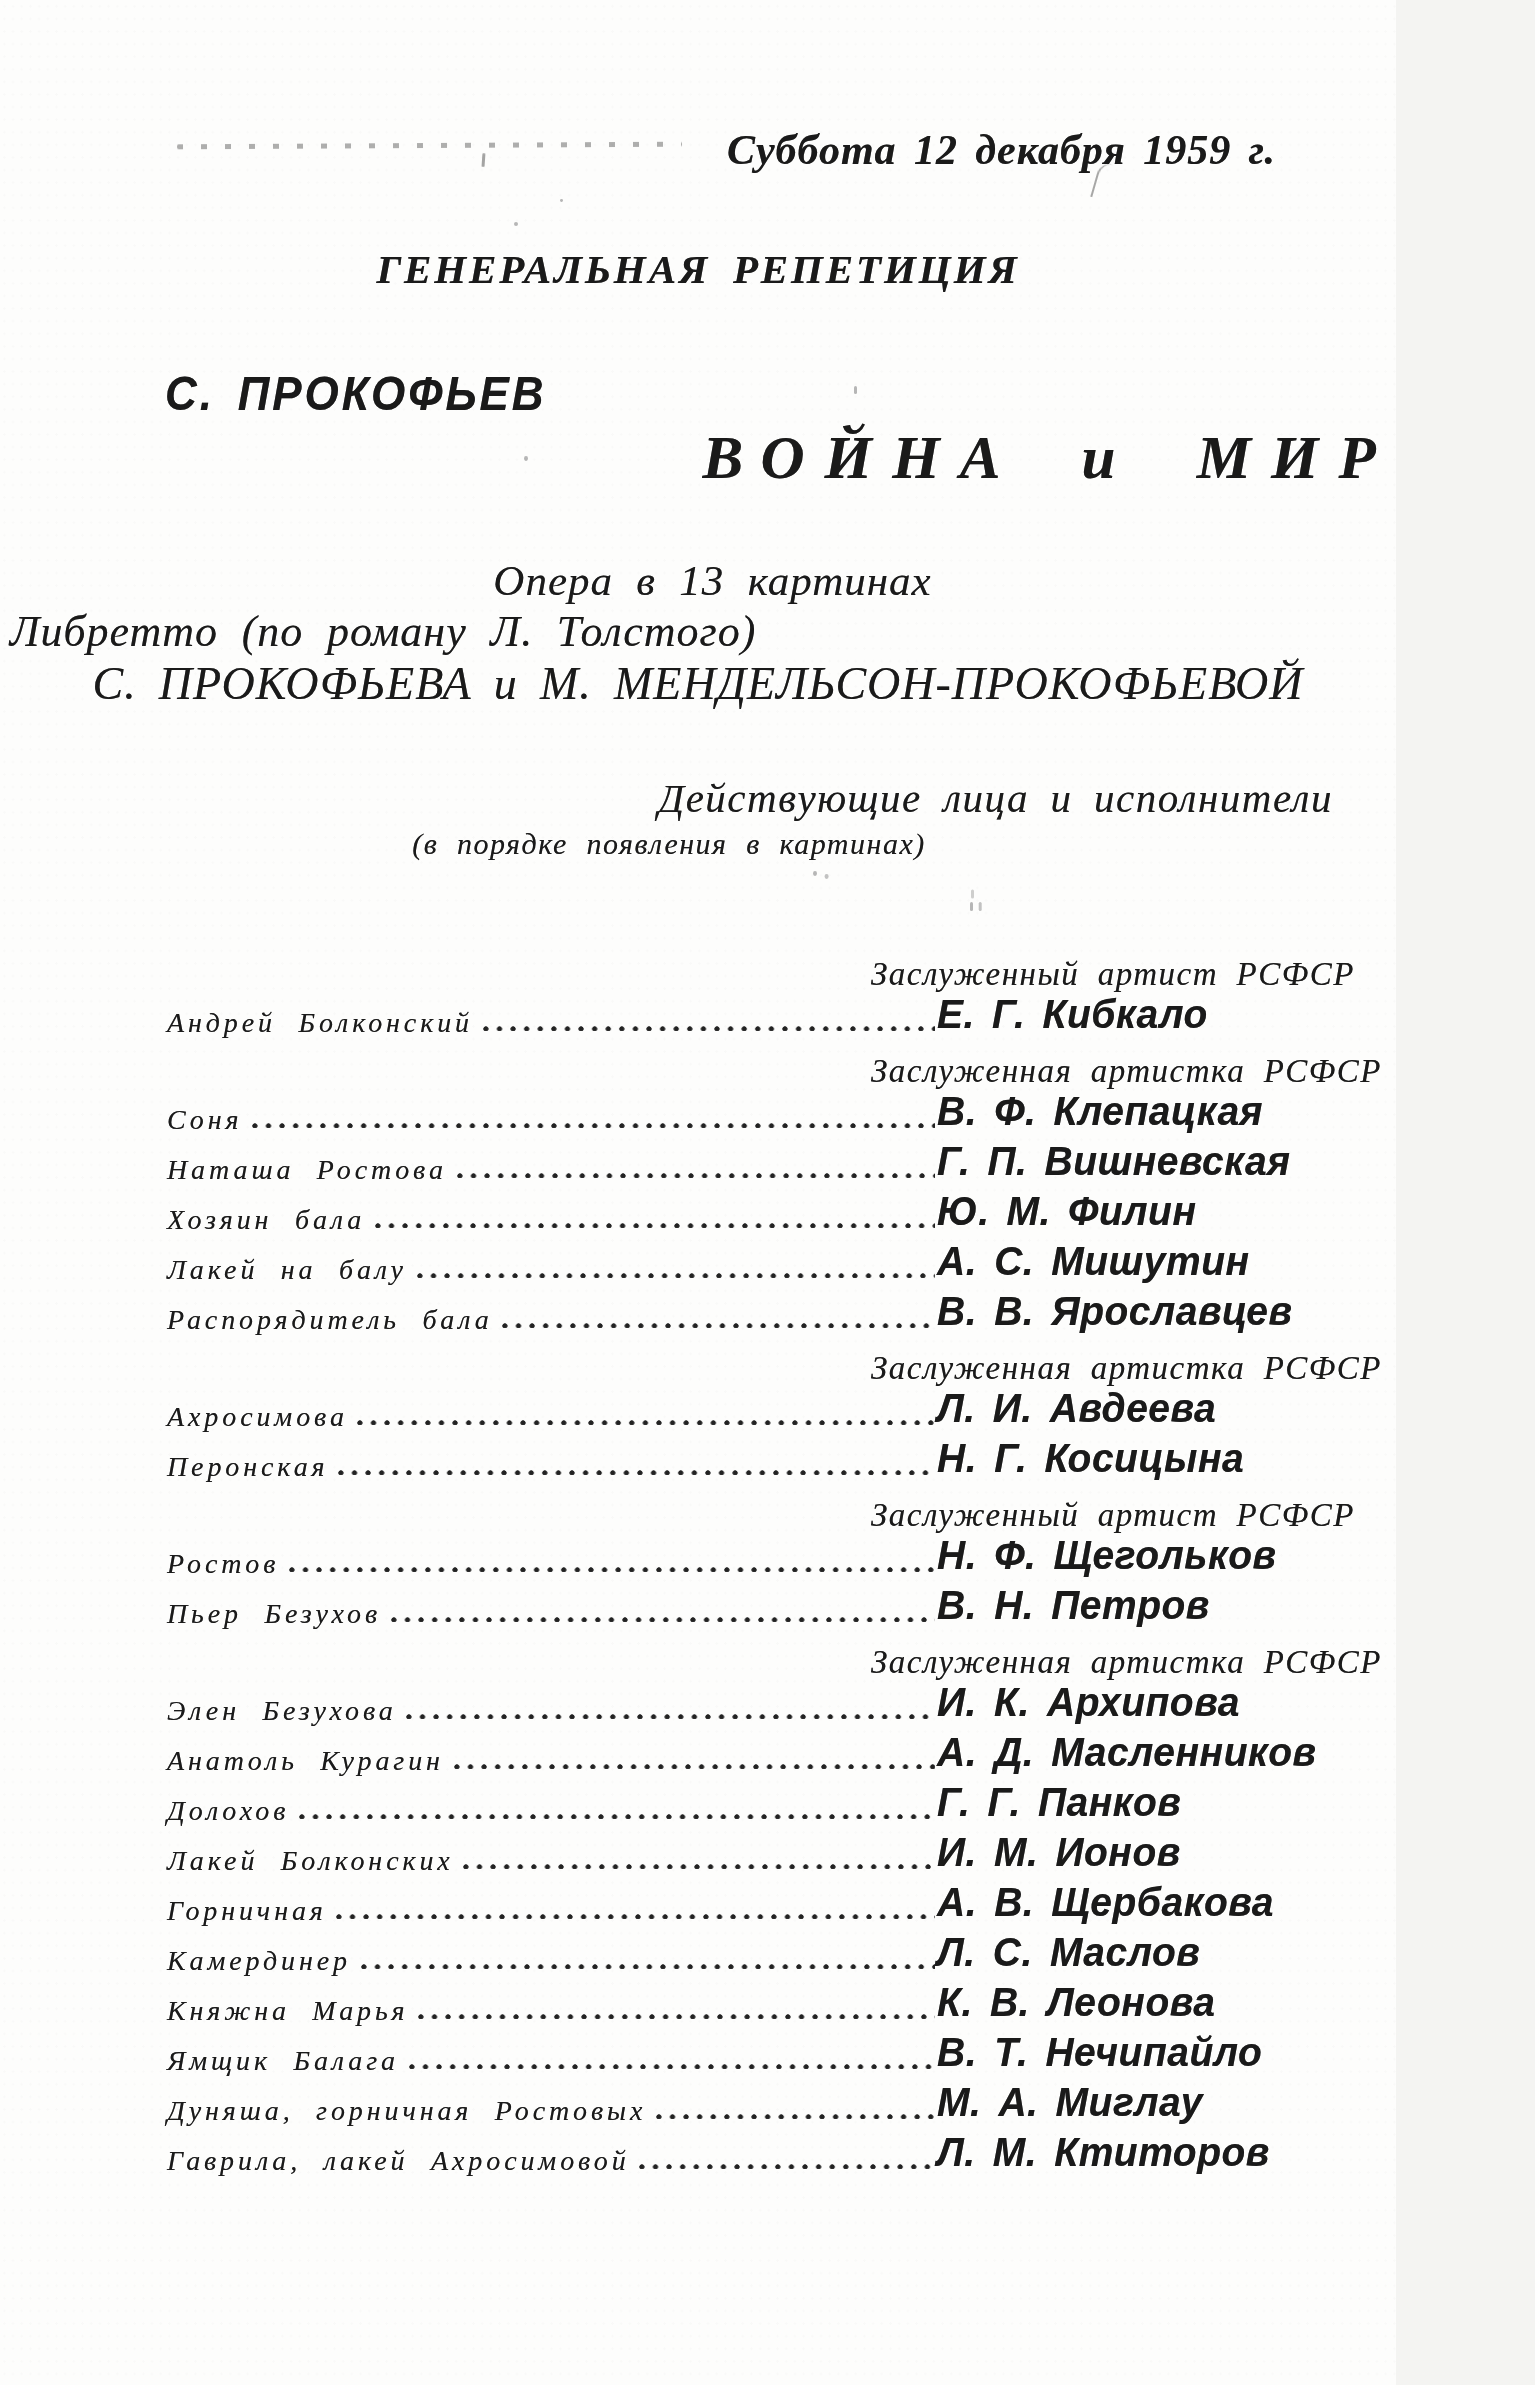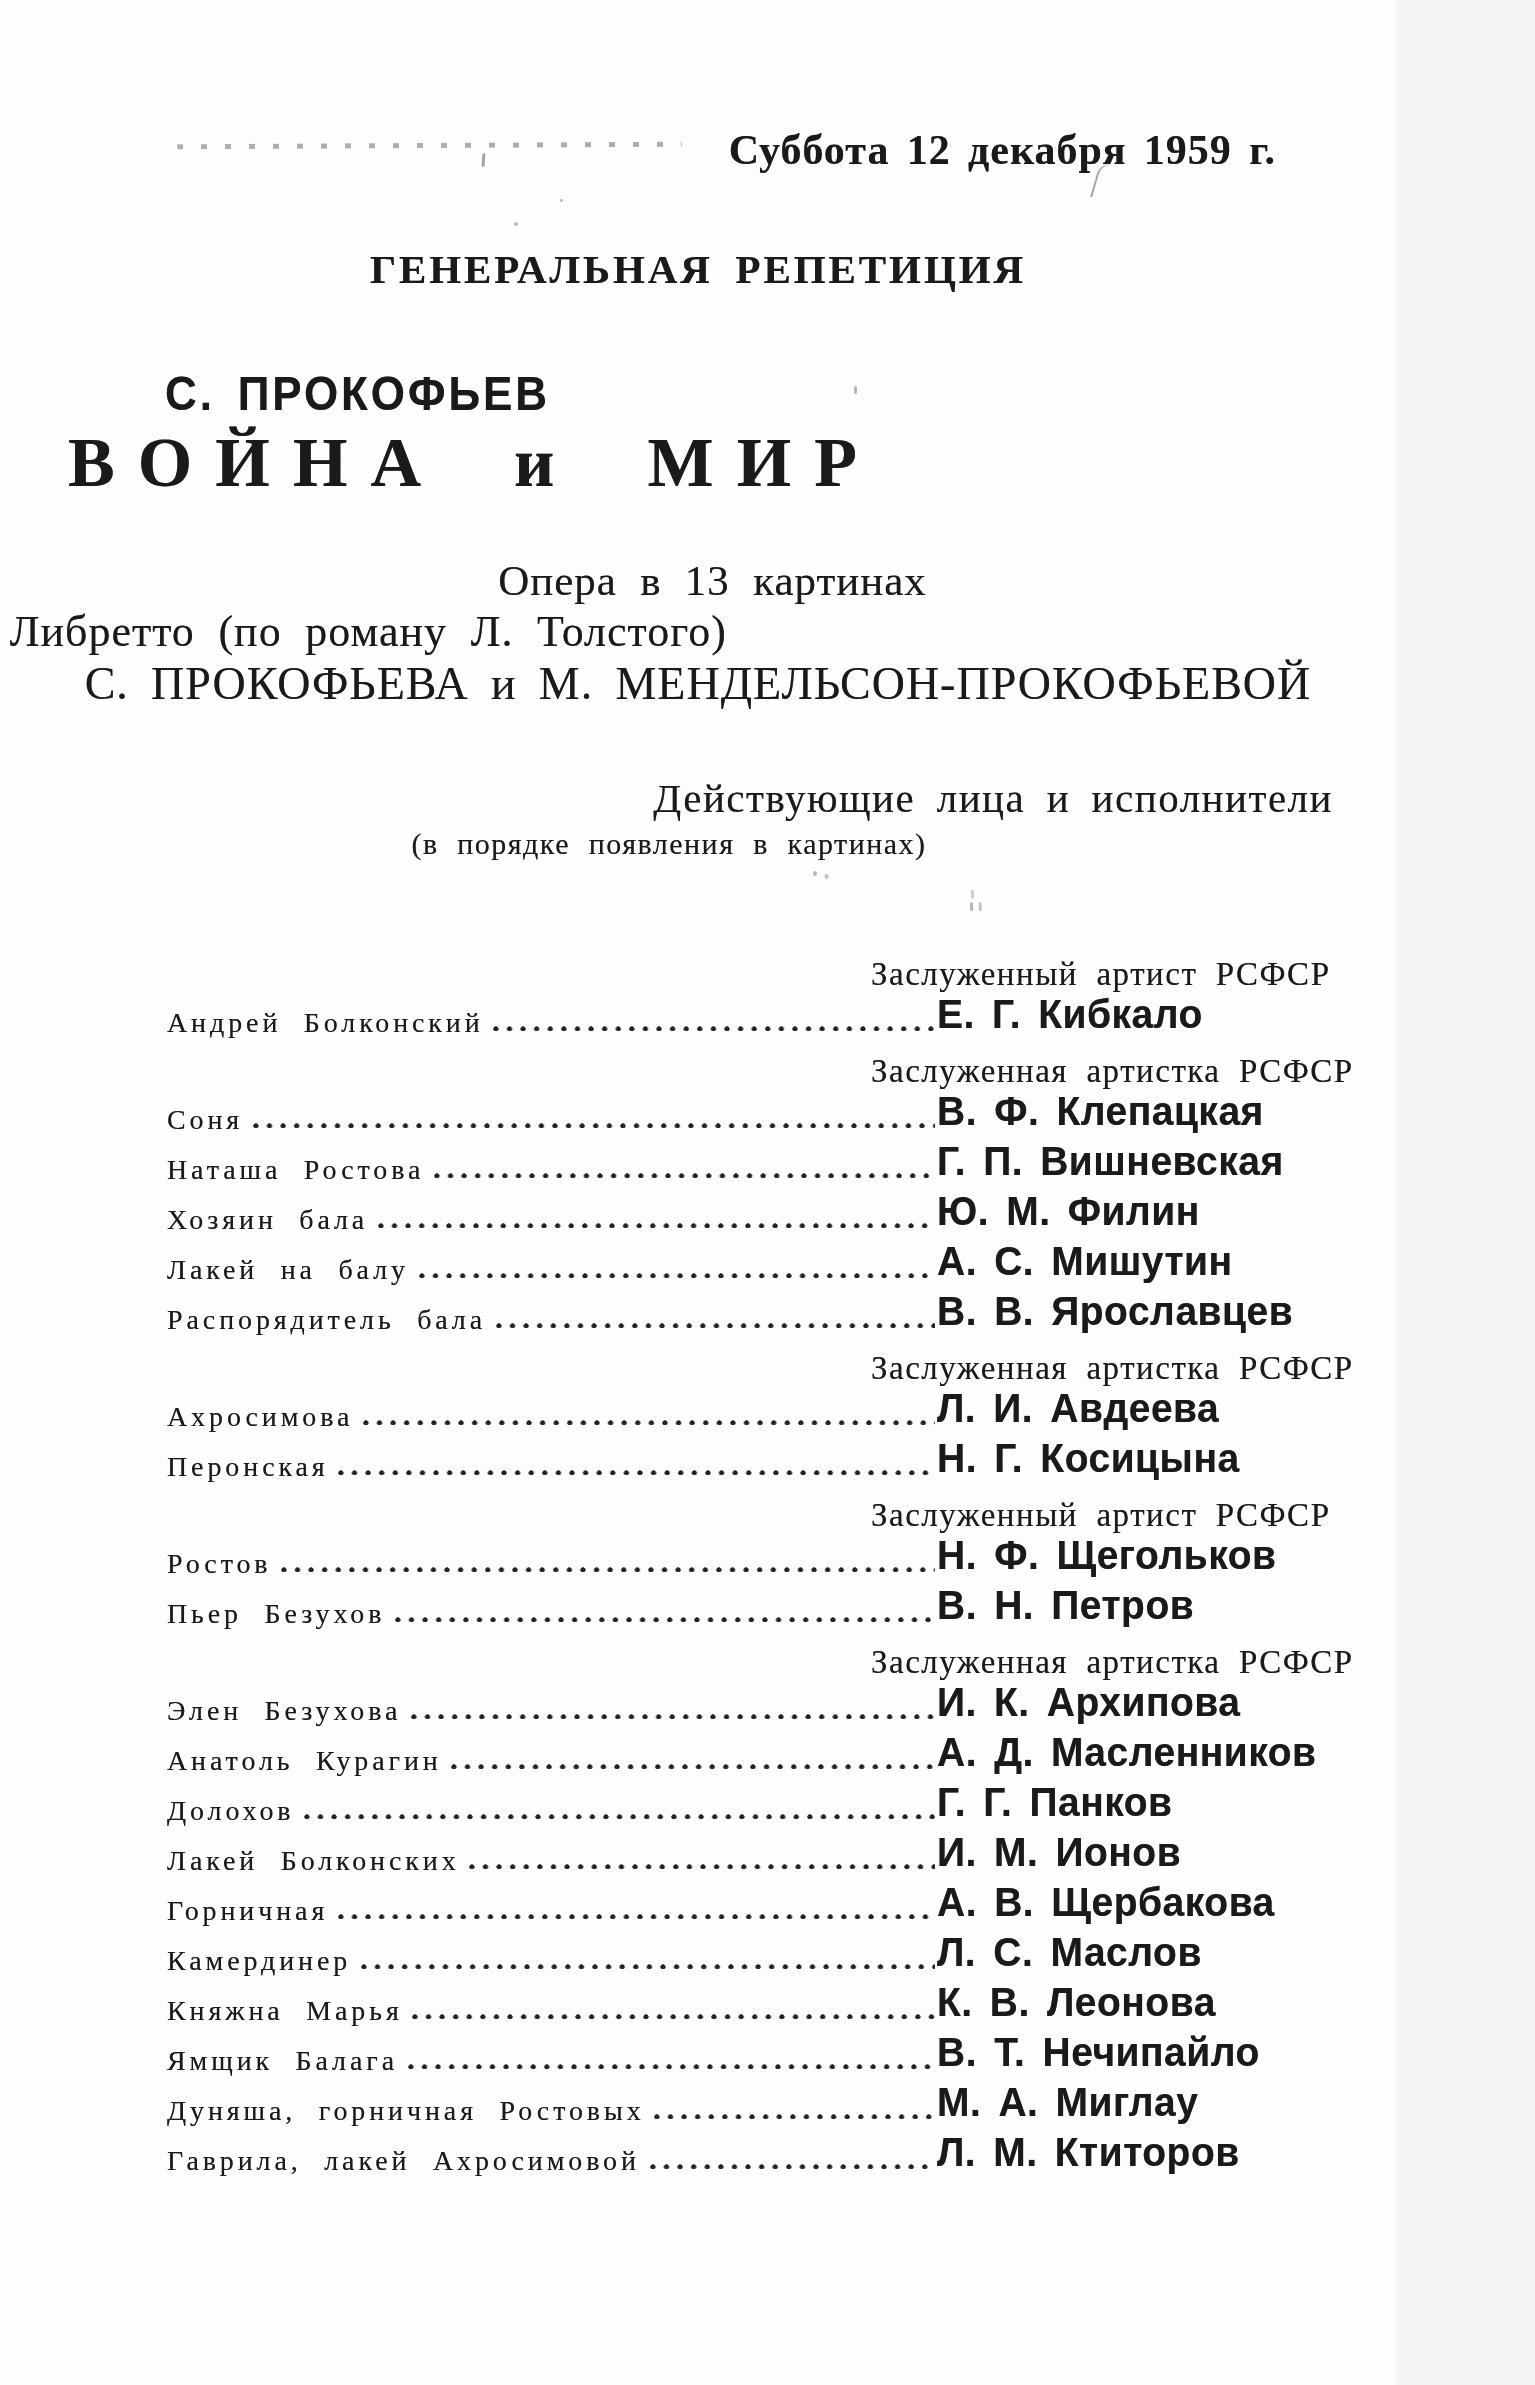--- a/index.html
+++ b/index.html
@@ -7,20 +7,21 @@
     width:1535px;height:2385px;
     background:#f4f4f2;
     font-family:"Liberation Serif","DejaVu Serif",serif;
   }
   .page{
     position:relative;width:1396px;height:2385px;overflow:hidden;
     background:#fdfdfc;
     background-image:radial-gradient(rgba(0,0,0,0.016) 1px,transparent 1px);
     background-size:8.7px 12.6px;
     color:#1a1a1a;
+    font-style:italic;
   }
   .ink{color:#1a1a1a;text-shadow:0 0 0.6px rgba(10,10,10,0.55);}
 
   
   .date-line{
     position:absolute;top:126px;right:120px;
     font-size:42px;font-weight:bold;letter-spacing:1px;word-spacing:5.8px;
     white-space:nowrap;
   }
   .event-heading{
@@ -31,23 +32,22 @@
   .composer{
     position:absolute;top:371px;left:165px;
     font-family:"Liberation Sans","DejaVu Sans",sans-serif;
     font-size:44px;font-weight:bold;letter-spacing:2.9px;word-spacing:7.8px;
     transform:scaleY(1.08);transform-origin:left bottom;
     white-space:nowrap;
   }
 
   
   .opera-title{
-    position:absolute;top:423px;left:0;right:0;text-align:left;
-    padding-left:68px;
-    font-size:70px;font-weight:bold;letter-spacing:0.33em;word-spacing:0.42em;
+    position:absolute;top:423px;left:0;right:0;text-align:right;
+    font-size:61px;font-weight:bold;letter-spacing:0.33em;word-spacing:0.42em;
     white-space:nowrap;
   }
   .opera-subtitle{
     position:absolute;top:556px;left:0;right:0;text-align:center;
     padding-left:29px;
     font-size:43px;letter-spacing:1px;word-spacing:11.6px;white-space:nowrap;
   }
   .libretto-line{
     position:absolute;top:606px;left:0;right:0;
     padding-left:9.7px;

